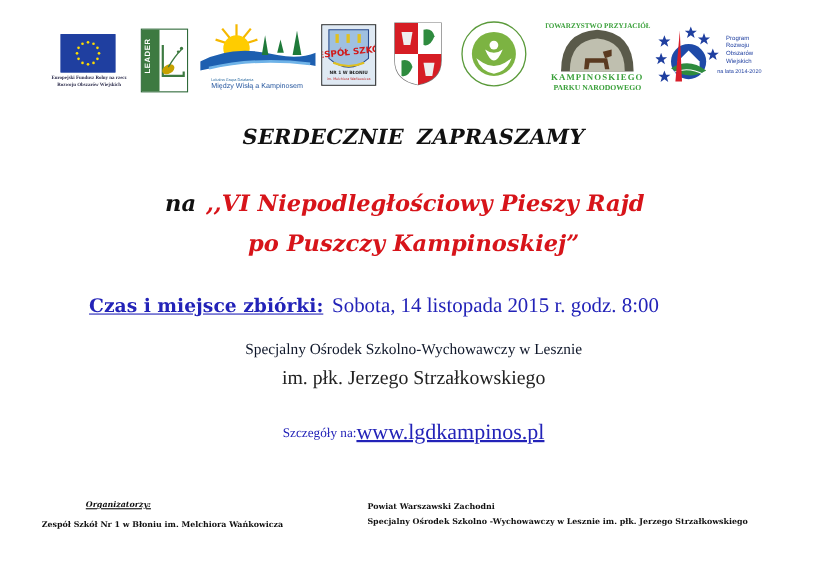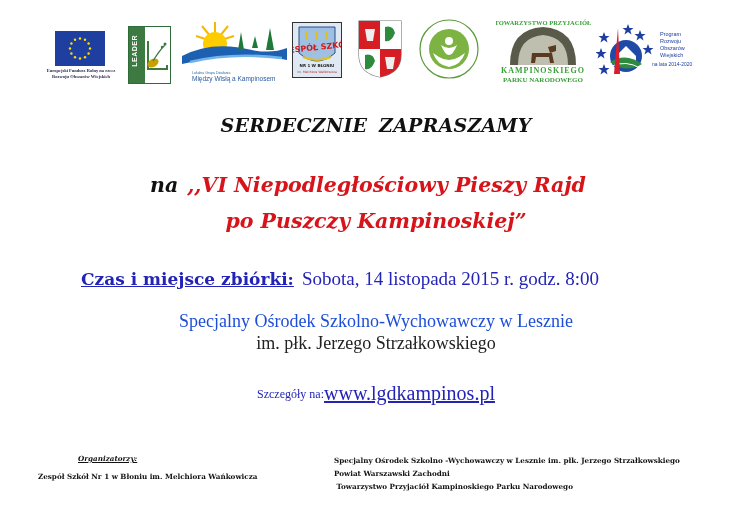--- a/index.html
+++ b/index.html
@@ -28,21 +28,21 @@
   .t-invite { left:0; width:752px; top:114px; text-align:center; font-family:"DejaVu Serif",serif; font-style:italic; font-weight:bold; font-size:19px; color:#111; letter-spacing:0.2px; word-spacing:5px; }
   .t-line1 { left:0; width:736px; top:173px; text-align:center; font-family:"DejaVu Serif",serif; font-style:italic; font-weight:bold; font-size:20.5px; }
   .t-line1 .na { color:#111; margin-right:9px; }
   .t-line1 .red { color:#d7141a; }
   .t-line2 { left:0; width:752px; top:209px; text-align:center; font-family:"DejaVu Serif",serif; font-style:italic; font-weight:bold; font-size:20.5px; color:#d7141a; }
 
   .t-when { left:0; width:680px; top:268px; text-align:center; font-size:17px; color:#2323b8; font-family:"DejaVu Serif",serif; }
   .t-when .lbl { font-weight:bold; text-decoration:underline; margin-right:8px; }
   .t-when .val { font-family:"Liberation Serif",serif; font-size:19px; }
 
-  .t-place1 { left:0; width:752px; top:311px; text-align:center; font-family:"Liberation Serif",serif; font-size:18px; color:#1d4ed8; }
+  .t-place1 { left:0; width:752px; top:311px; text-align:center; font-family:"Liberation Serif",serif; font-size:14px; color:#0f172a; }
   .t-place2 { left:0; width:752px; top:333px; text-align:center; font-family:"Liberation Serif",serif; font-size:18px; color:#222; }
 
   .t-details { left:0; width:752px; top:382px; text-align:center; color:#2323b8; }
   .t-details .lbl { font-family:"Liberation Serif",serif; font-size:12px; margin-right:0; vertical-align:2px; }
   .t-details a { font-family:"Liberation Serif",serif; font-size:20px; color:#2323b8; text-decoration:underline; }
 
   
   .foot { font-family:"DejaVu Serif",serif; font-size:7.2px; color:#111; font-weight:bold; }
   .foot .head { font-style:italic; text-decoration:underline; margin-bottom:7px; display:block;padding-left:40px; }
   .foot .row { display:block; line-height:13px; white-space:nowrap; }
@@ -206,16 +206,15 @@
 <div class="abs t-details">
   <span class="lbl">Szczegóły na:</span><a>www.lgdkampinos.pl</a>
 </div>
 
 <div class="abs foot foot-left">
   <span class="head">Organizatorzy:</span>
   <span class="row">Zespół Szkół Nr 1 w Błoniu im. Melchiora Wańkowicza</span>
 </div>
 
 <div class="abs foot foot-right">
+  <span class="row">Powiat Warszawski Zachodni</span>
   <span class="row">Specjalny Ośrodek Szkolno -Wychowawczy w Lesznie im. płk. Jerzego Strzałkowskiego</span>
-  <span class="row">Powiat Warszawski Zachodni</span>
-  <span class="row" style="white-space:pre"> Towarzystwo Przyjaciół Kampinoskiego Parku Narodowego</span>
 </div>
 
 </body></html>

